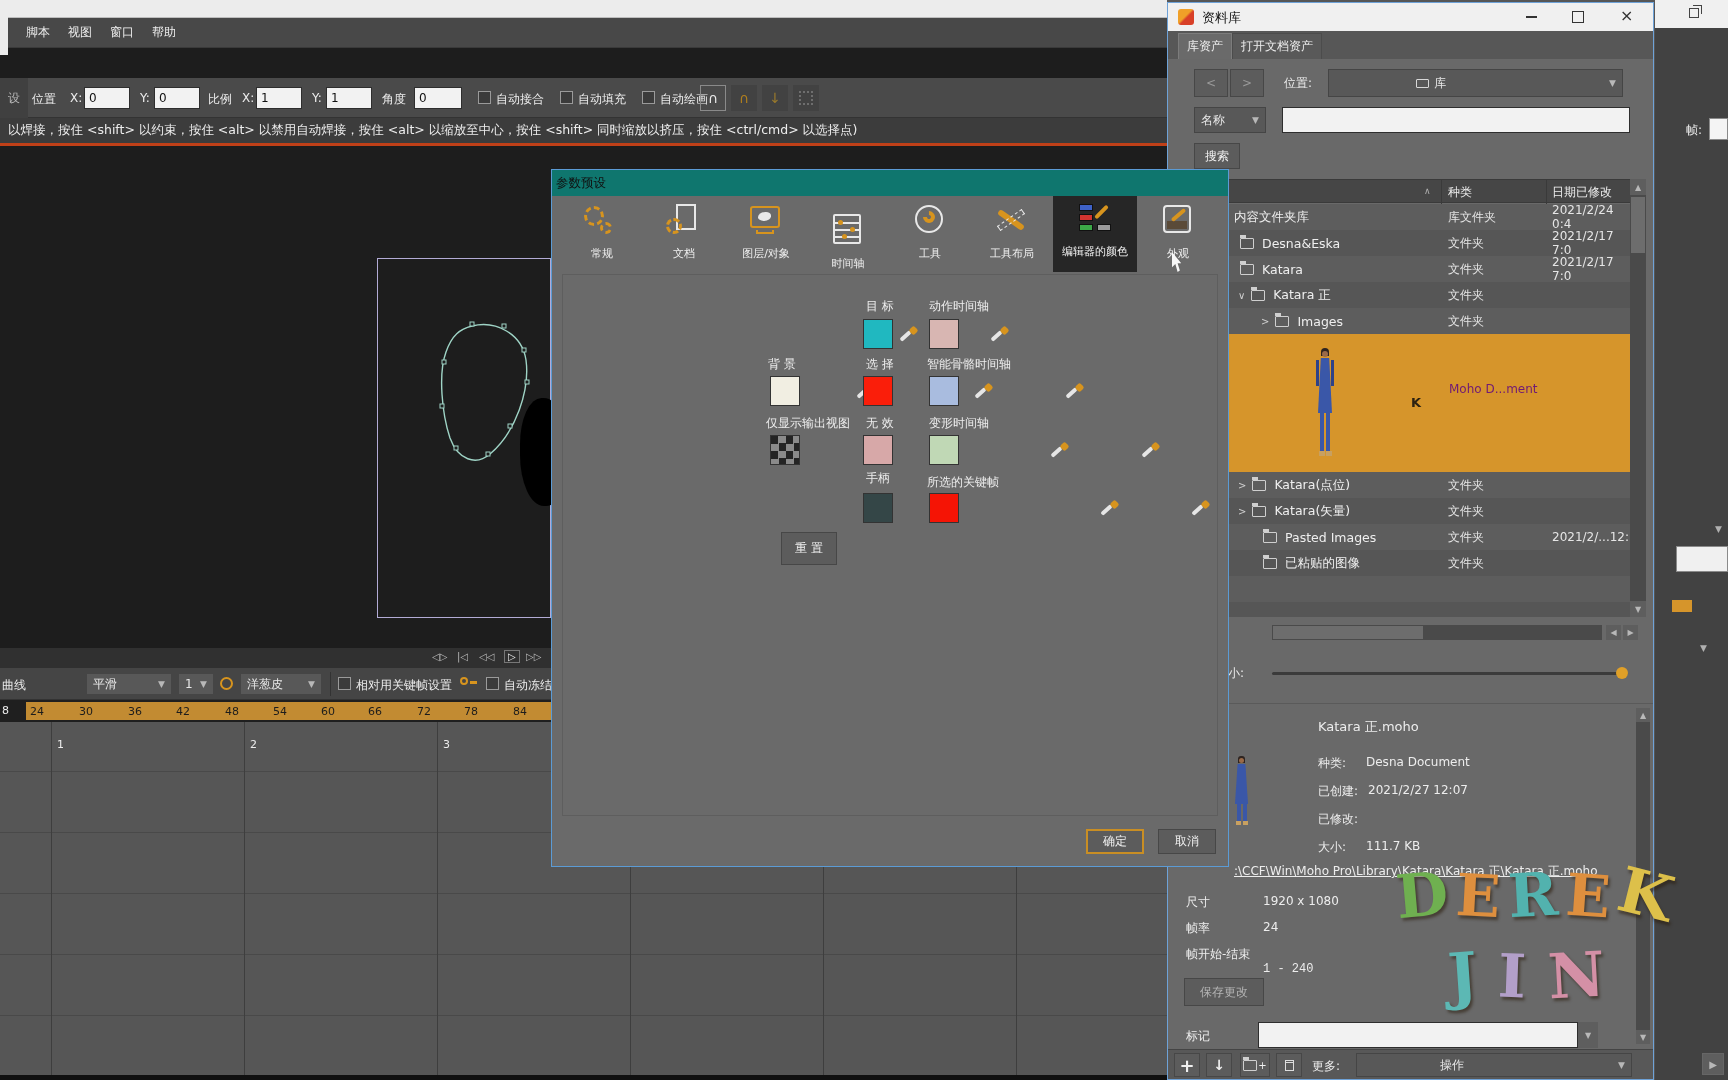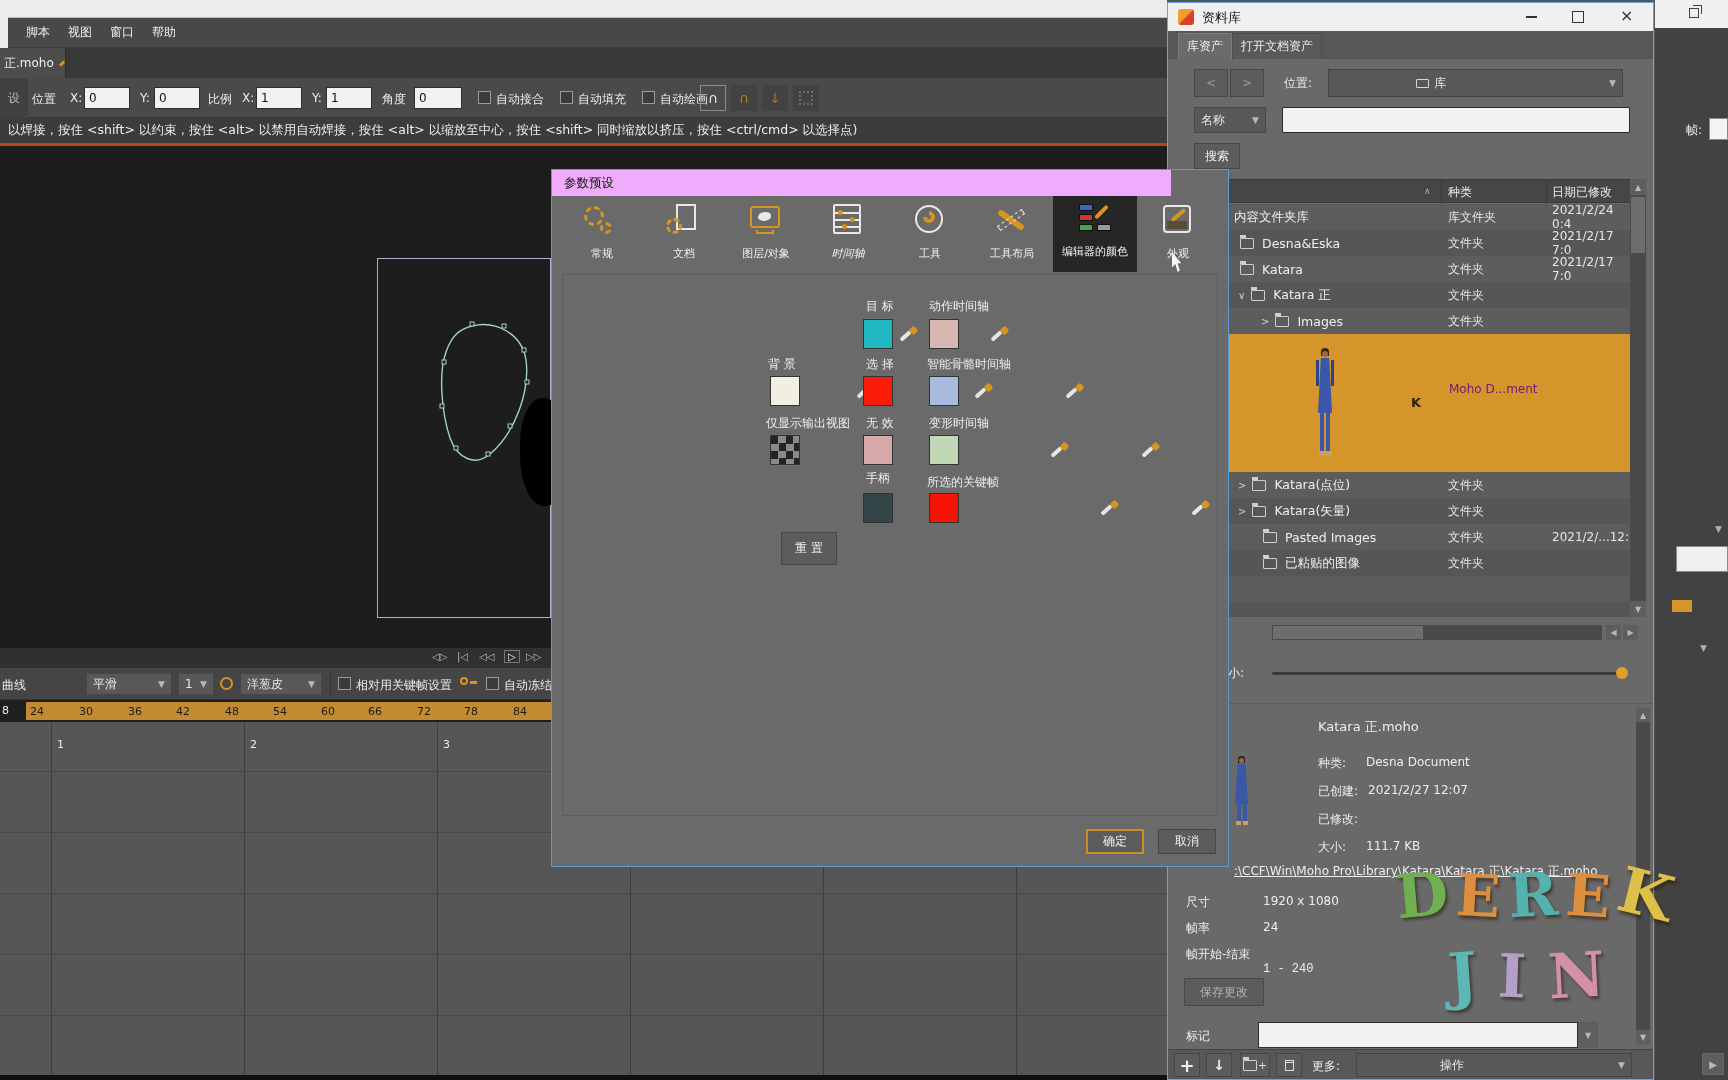--- a/index.html
+++ b/index.html
@@ -52,26 +52,20 @@
   <div class="abs" style="left:0;top:0;width:1167px;height:18px;background:#ececec;border-bottom:1px solid #bdbdbd;"></div>
   <div class="abs" style="left:0;top:0;width:8px;height:55px;background:#ececec;"></div>
 
   <div class="abs" style="left:8px;top:18px;width:1159px;height:30px;background:#484848;display:flex;align-items:center;gap:18px;padding-left:18px;border-bottom:1px solid #3a3a3a;">
     <span class="lbl">脚本</span>
     <span class="lbl">视图</span>
     <span class="lbl">窗口</span>
     <span class="lbl">帮助</span>
   </div>
 
-  <div class="abs" style="left:0;top:48px;width:1167px;height:30px;background:#383838;">
-    <div class="abs" style="left:0;top:0;width:66px;height:30px;background:#4d4d4d;display:flex;align-items:center;padding-left:4px;border-right:1px solid #2e2e2e;">
-      <span class="lbl">正.moho</span>
-      <span class="pencil" style="margin-left:5px;"></span>
-    </div>
-  </div>
 
   <div class="abs" style="left:0;top:78px;width:1167px;height:40px;background:#4a4a4a;border-bottom:1px solid #333;">
     <div class="abs" style="left:0;top:0;width:28px;height:40px;background:#404040;display:flex;align-items:center;justify-content:center;">
       <span class="lbl dim">设</span>
     </div>
     <span class="abs lbl" style="left:32px;top:13px;">位置</span>
     <span class="abs lbl" style="left:70px;top:13px;">X:</span>
     <div class="abs fld" style="left:84px;top:9px;width:46px;height:22px;">
         <span>0</span>
       </div>
@@ -396,21 +390,21 @@
     </div>
     <span class="abs lbl" style="left:144px;top:8px;">更多:</span>
     <div class="abs dd" style="left:188px;top:3px;width:276px;height:24px;">
       <span style="margin:0 auto;">操作</span>
         <span class="car">▼</span>
     </div>
   </div>
 </div>
 
 <div class="abs" style="left:551px;top:169px;width:678px;height:698px;background:#6a6a6a;border:1px solid #5b9bd5;z-index:20;">
-  <div class="abs" style="left:0;top:0;width:619px;height:26px;background:#f0abfc;display:flex;align-items:center;padding-left:12px;">
+  <div class="abs" style="left:0;top:0;width:676px;height:26px;background:#0f766e;display:flex;align-items:center;padding-left:4px;">
     <span style="font-size:12.5px;color:#111;">参数预设</span>
   </div>
 
   
   <div class="abs" style="left:0;top:26px;width:676px;height:76px;background:#6a6a6a;">
     <div class="abs" style="left:9px;top:2px;width:82px;height:72px;">
       <div class="tabicon">
         <span class="gear" style="left:2px;top:2px;width:20px;height:20px;"></span>
         <span class="gear" style="left:18px;top:18px;width:12px;height:12px;"></span>
       </div>
@@ -424,21 +418,21 @@
       <div class="tablbl">文档</div>
     </div>
     <div class="abs" style="left:173px;top:2px;width:82px;height:72px;">
       <div class="tabicon">
         <span class="abs" style="left:4px;top:2px;width:30px;height:22px;border:2px solid #d7941e;border-radius:3px;"></span>
         <span class="abs" style="left:12px;top:8px;width:13px;height:9px;background:#e8e8e8;border-radius:60% 40% 55% 45%;"></span>
         <span class="abs" style="left:10px;top:26px;width:18px;height:4px;border-bottom:2px solid #d7941e;border-left:2px solid #d7941e;border-right:2px solid #d7941e;"></span>
       </div>
       <div class="tablbl">图层/对象</div>
     </div>
-    <div class="abs" style="left:255px;top:2px;width:82px;height:72px;font-style:italic;">
+    <div class="abs" style="left:255px;top:12px;width:82px;height:72px;">
       <div class="tabicon">
         <span class="abs" style="left:5px;top:0;width:28px;height:30px;border:2px solid #e8e8e8;border-radius:2px;"></span>
         <span class="abs" style="left:7px;top:8px;width:24px;height:1.5px;background:#e8e8e8;"></span>
         <span class="abs" style="left:7px;top:15px;width:24px;height:1.5px;background:#e8e8e8;"></span>
         <span class="abs" style="left:7px;top:22px;width:24px;height:1.5px;background:#e8e8e8;"></span>
         <span class="abs" style="left:10px;top:6px;width:5px;height:5px;background:#d7941e;border-radius:50%;"></span>
         <span class="abs" style="left:22px;top:13px;width:5px;height:5px;background:#d7941e;border-radius:50%;"></span>
         <span class="abs" style="left:14px;top:20px;width:5px;height:5px;background:#d7941e;border-radius:50%;"></span>
       </div>
       <div class="tablbl">时间轴</div>

